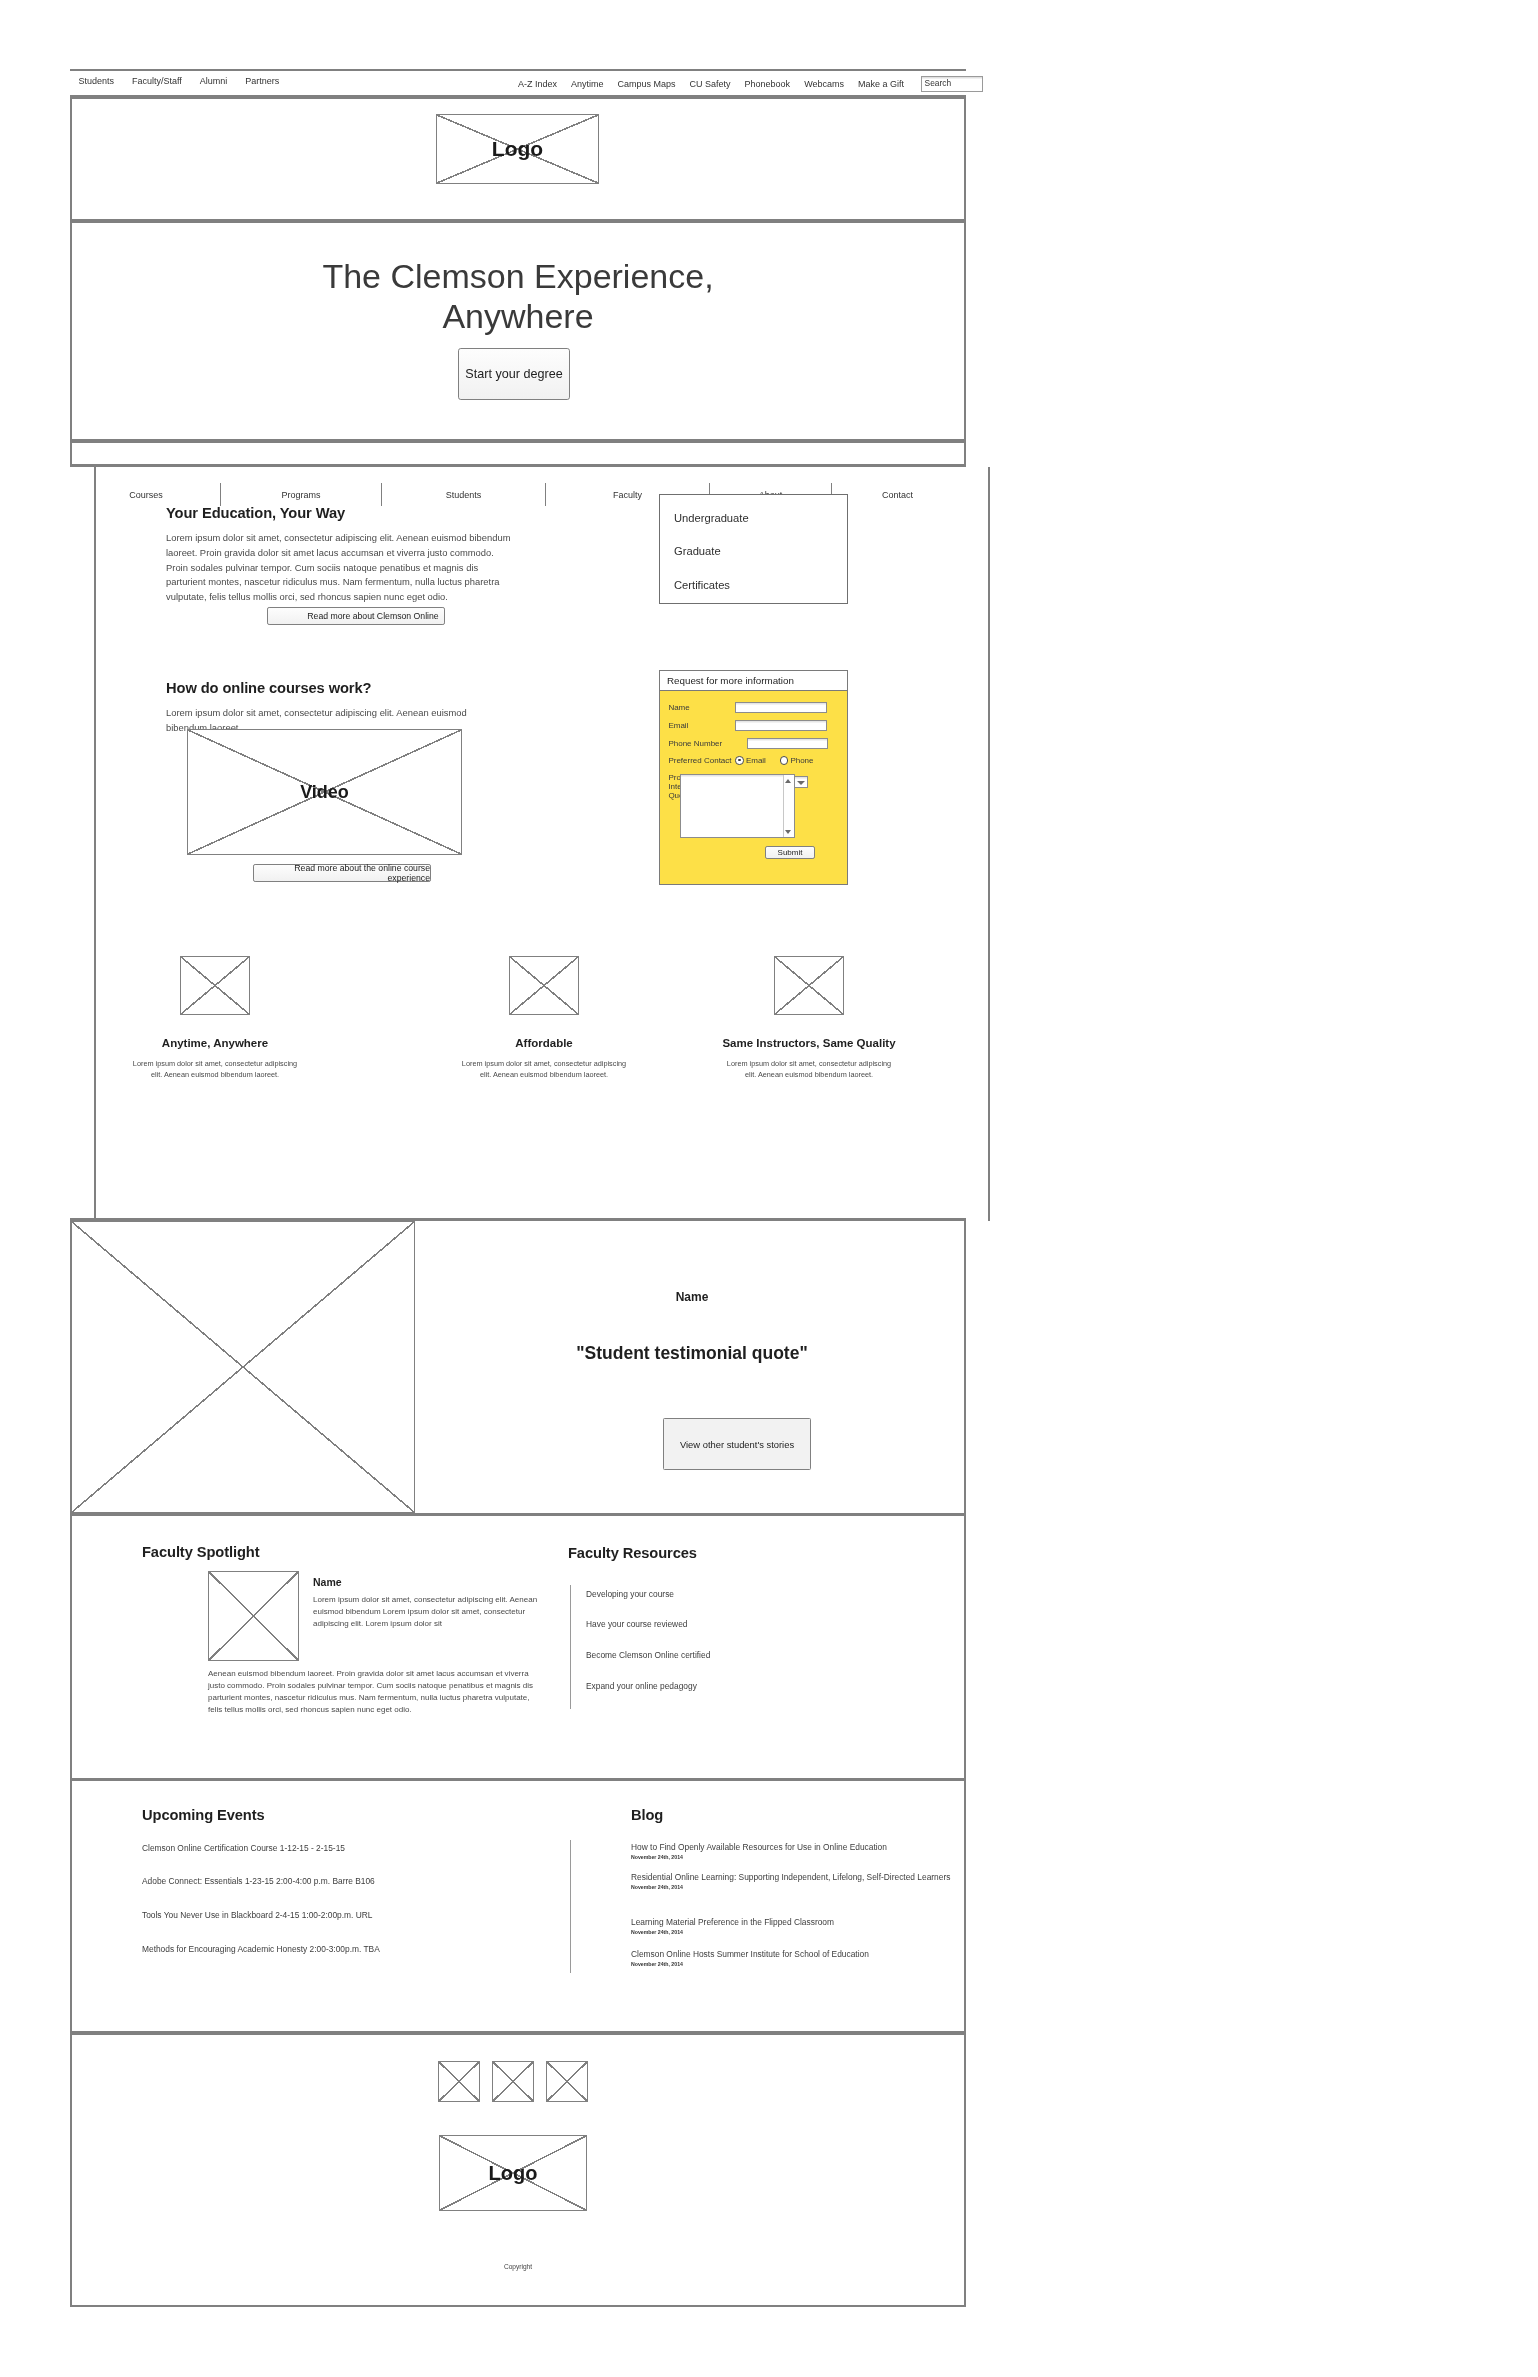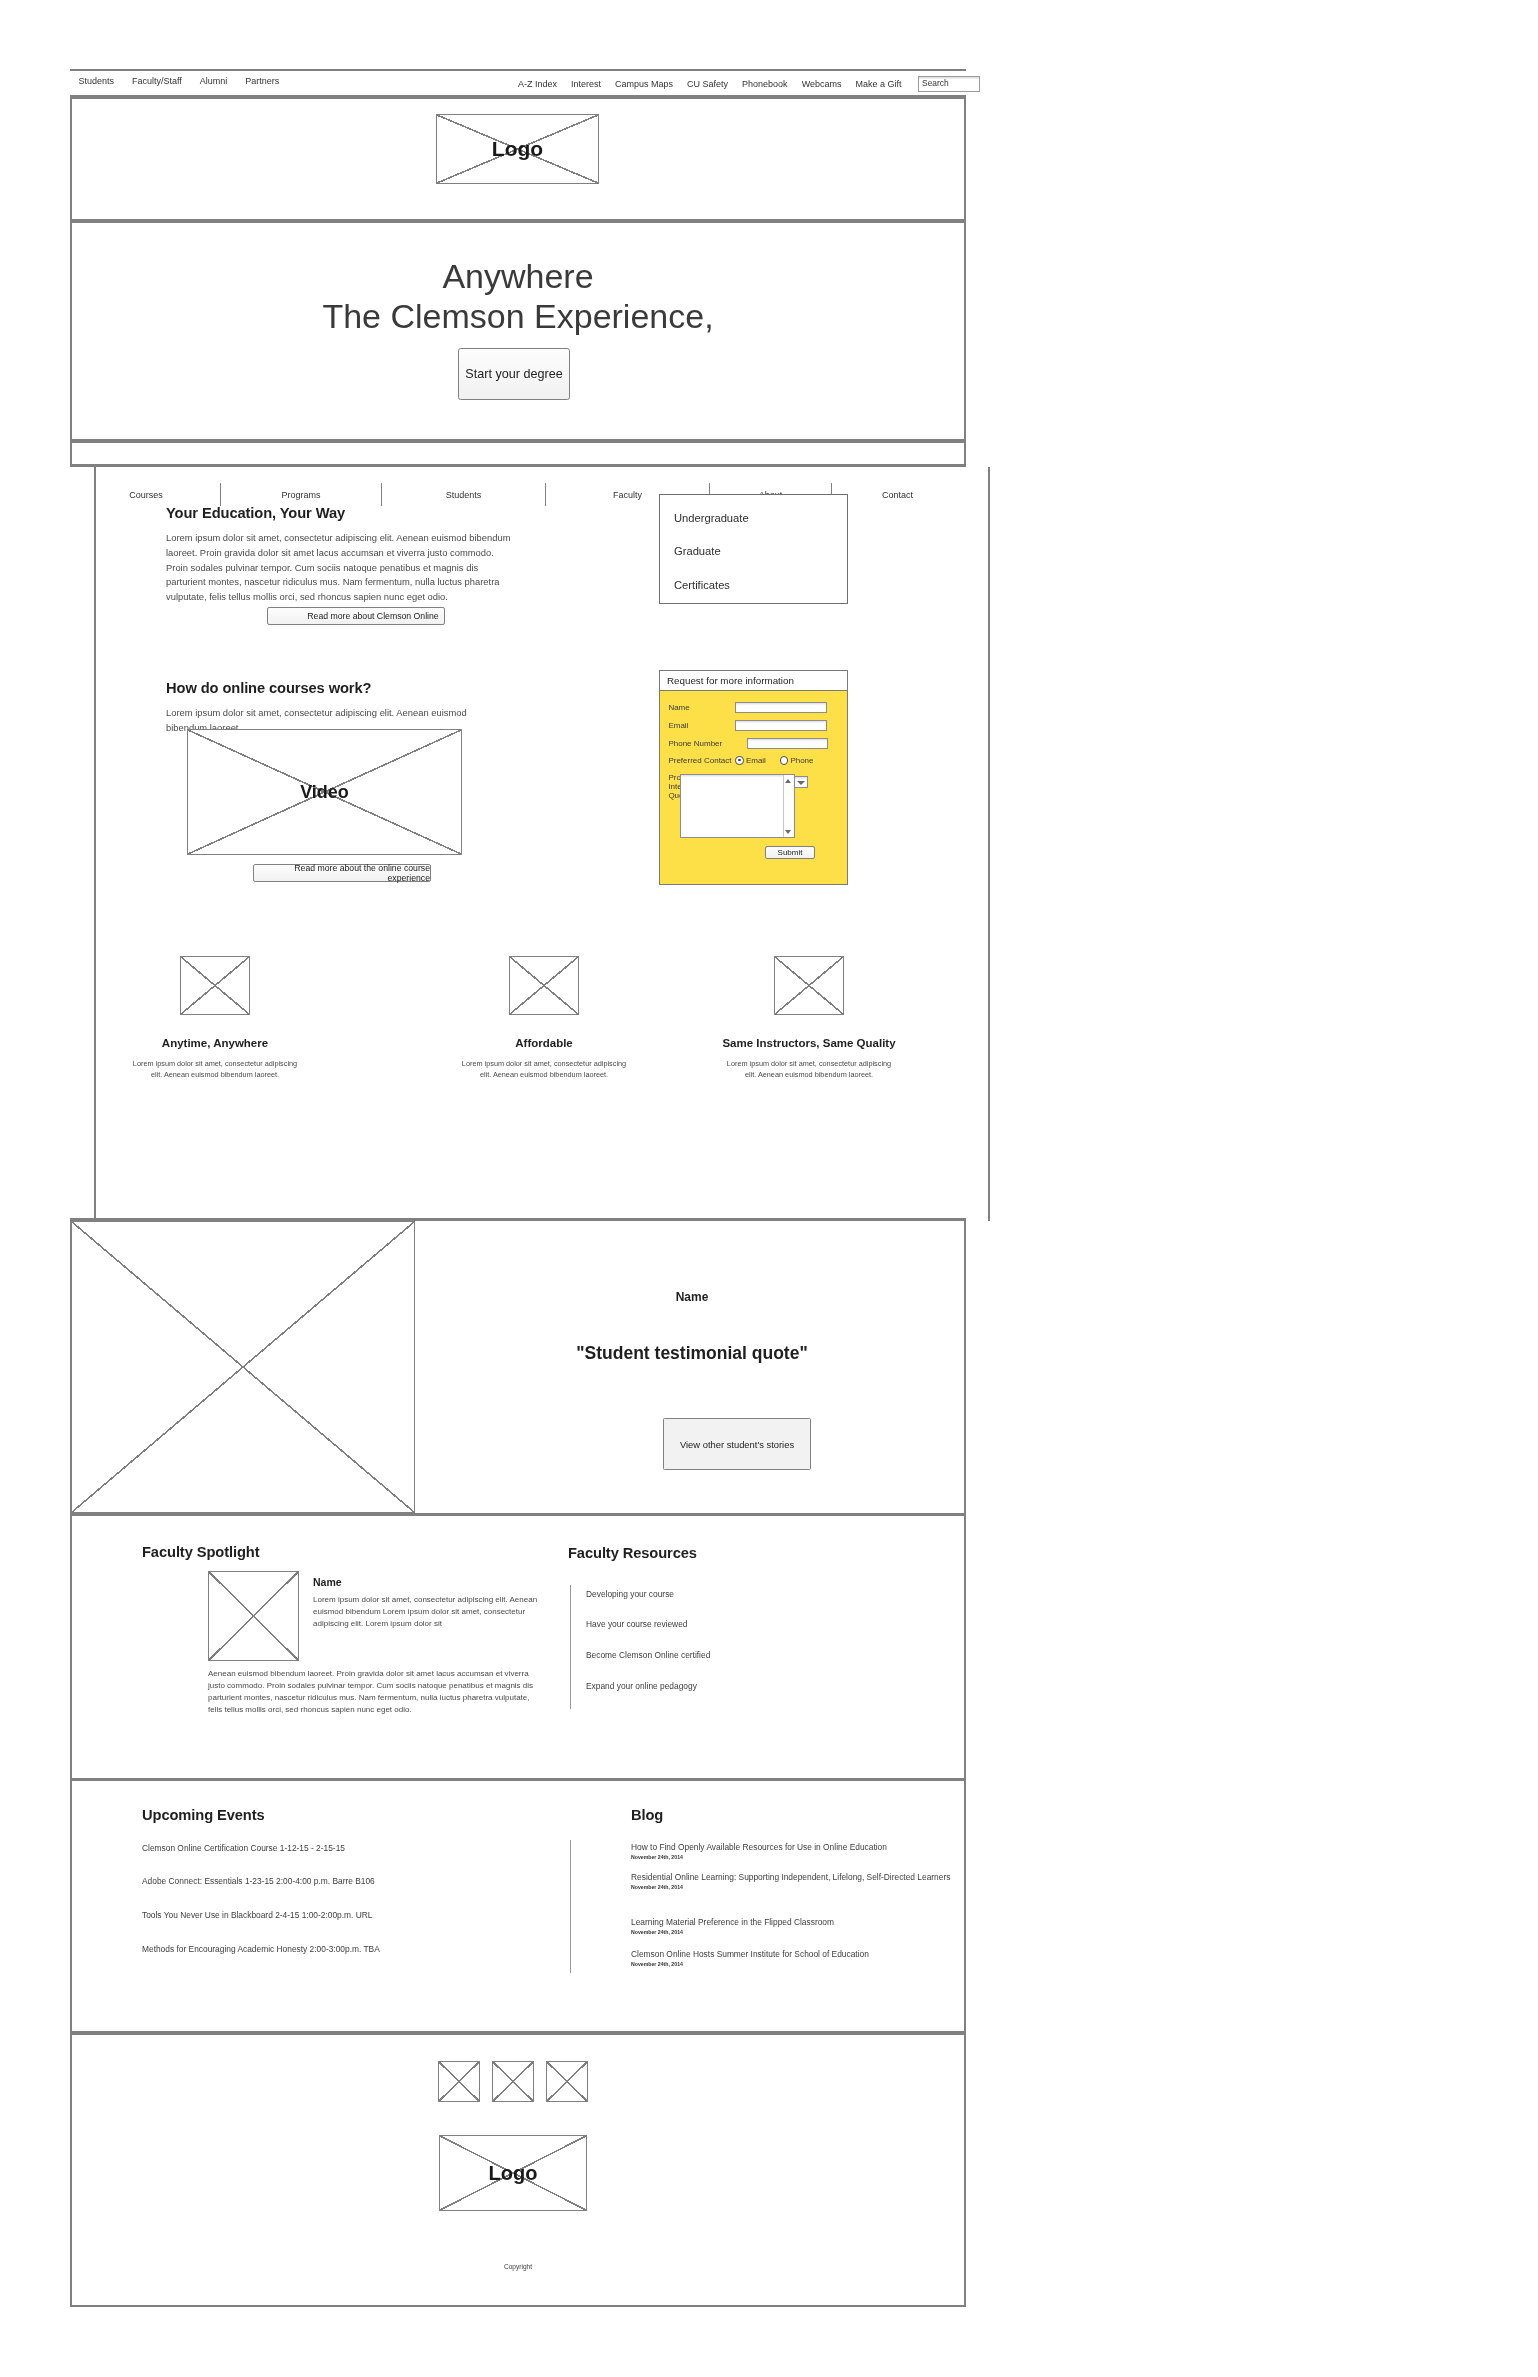--- a/index.html
+++ b/index.html
@@ -170,42 +170,42 @@
 
   <div class="utilbar">
     <div class="util-left">
       <span>Students</span>
       <span>Faculty/Staff</span>
       <span>Alumni</span>
       <span>Partners</span>
     </div>
     <div class="util-right">
       <span>A-Z Index</span>
-      <span>Interest</span>
+      <span>Anytime</span>
       <span>Campus Maps</span>
       <span>CU Safety</span>
       <span>Phonebook</span>
       <span>Webcams</span>
       <span>Make a Gift</span>
       <div class="search-box">Search</div>
     </div>
   </div>
   <div class="util-rule"></div>
 
   <div class="logoband">
     <div class="wf-img logo-main">
       <span class="lbl">Logo</span>
     </div>
   </div>
   <div class="logoband-rule"></div>
 
   <div class="hero">
     <div class="hero-title">
+      <div>The Clemson Experience,</div>
       <div>Anywhere</div>
-      <div>The Clemson Experience,</div>
     </div>
   </div>
   <div class="wf-btn hero-cta">Start your degree</div>
   <div class="hero-rule"></div>
 
   <div class="mainnav">
     <div class="tab" style="width:149px">Courses</div>
     <div class="tab" style="width:161px">Programs</div>
     <div class="tab" style="width:164px">Students</div>
     <div class="tab" style="width:164px">Faculty</div>

